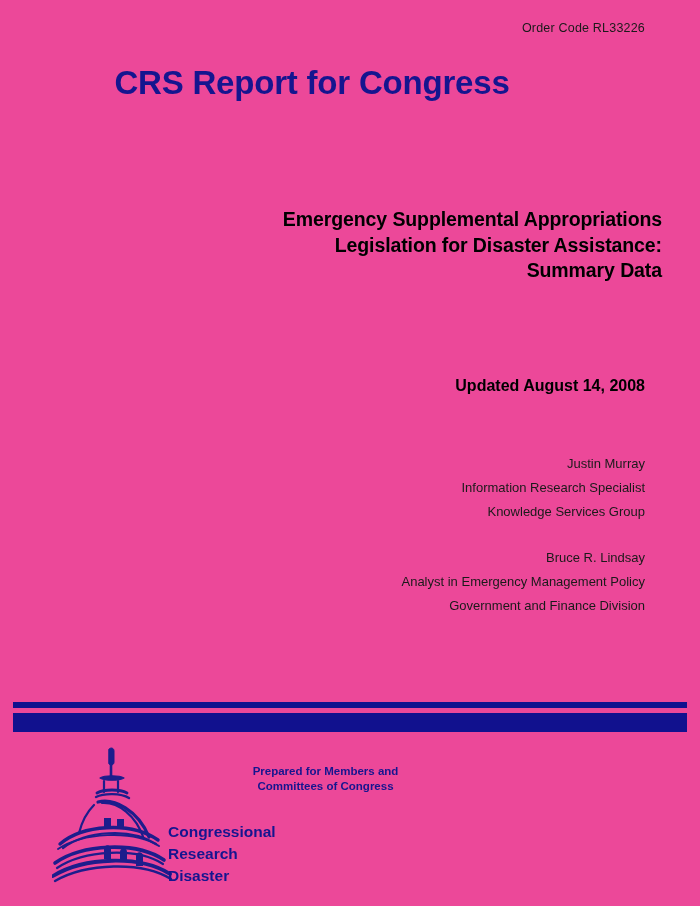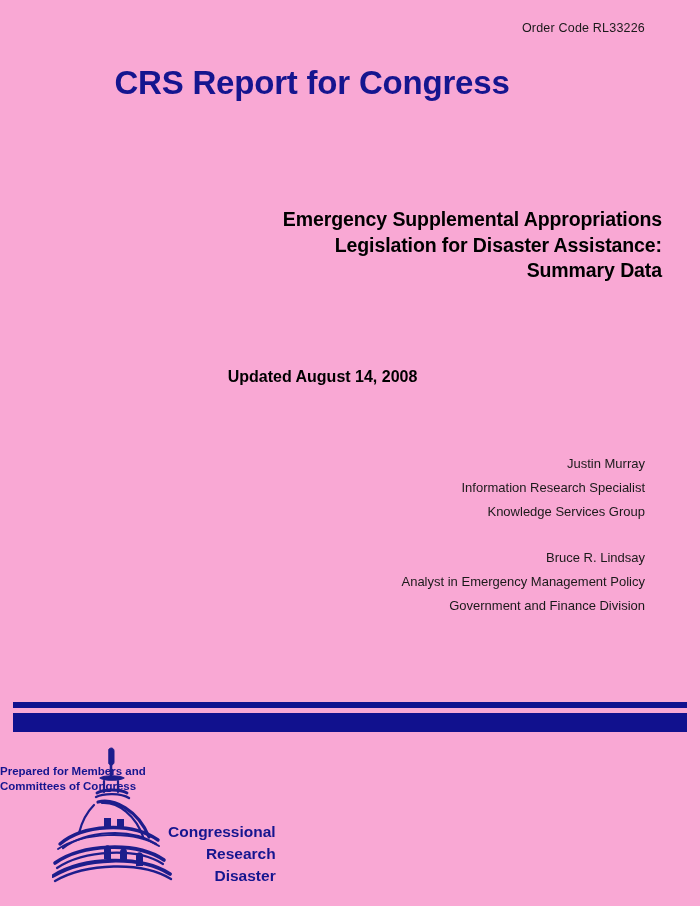--- a/index.html
+++ b/index.html
@@ -7,21 +7,21 @@
     padding: 0;
     background: #ffffff;
   }
   body {
     font-family: "Liberation Sans", sans-serif;
   }
   #page {
     position: relative;
     width: 700px;
     height: 906px;
-    background: #f9a8d4;
+    background: #ec4899;
     overflow: hidden;
   }
 
   
   .order-code {
     position: absolute;
     top: 21px;
     left: 0;
     width: 645px;
     text-align: right;
@@ -55,24 +55,24 @@
     color: #000000;
     line-height: 25.5px;
     letter-spacing: -0.1px;
     margin-left: 17px;
   }
   .report-title .tline { display: block; }
 
   
   .updated-date {
     position: absolute;
-    top: 368px;
-    left: 0;
-    width: 645px;
-    text-align: center;
+    top: 377px;
+    left: 0;
+    width: 645px;
+    text-align: right;
     font-size: 16px;
     font-weight: bold;
     color: #000000;
   }
 
   
   .authors {
     position: absolute;
     top: 452px;
     left: 0;
@@ -103,36 +103,35 @@
     height: 19px;
     background: #11118e;
   }
 
   
   .prepared-for {
     position: absolute;
     top: 764px;
     left: 0;
     width: 651px;
-    text-align: left;
+    text-align: center;
     font-size: 11.5px;
     font-weight: bold;
     color: #15158f;
     line-height: 15px;
   }
   .prepared-for span { display: block; }
 
   
   .crs-logo {
     position: absolute;
     left: 52px;
     top: 745px;
     width: 230px;
     height: 140px;
-    text-align: right;
   }
   .crs-logo svg { display: block; }
   .logo-wordmark {
     position: absolute;
     left: 116px;
     top: 76px;
     font-size: 15.5px;
     font-weight: bold;
     color: #15158f;
     line-height: 22px;

